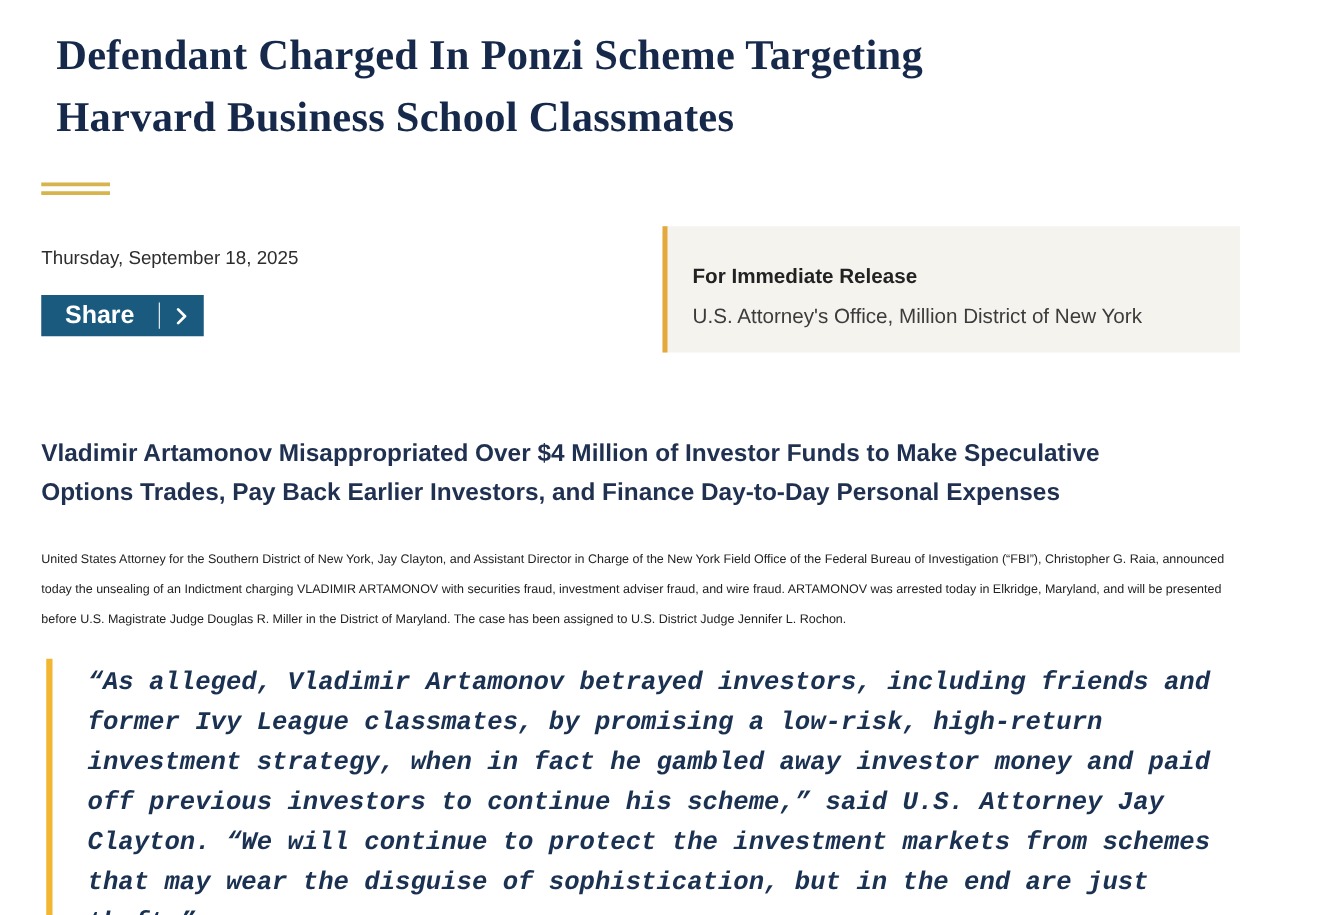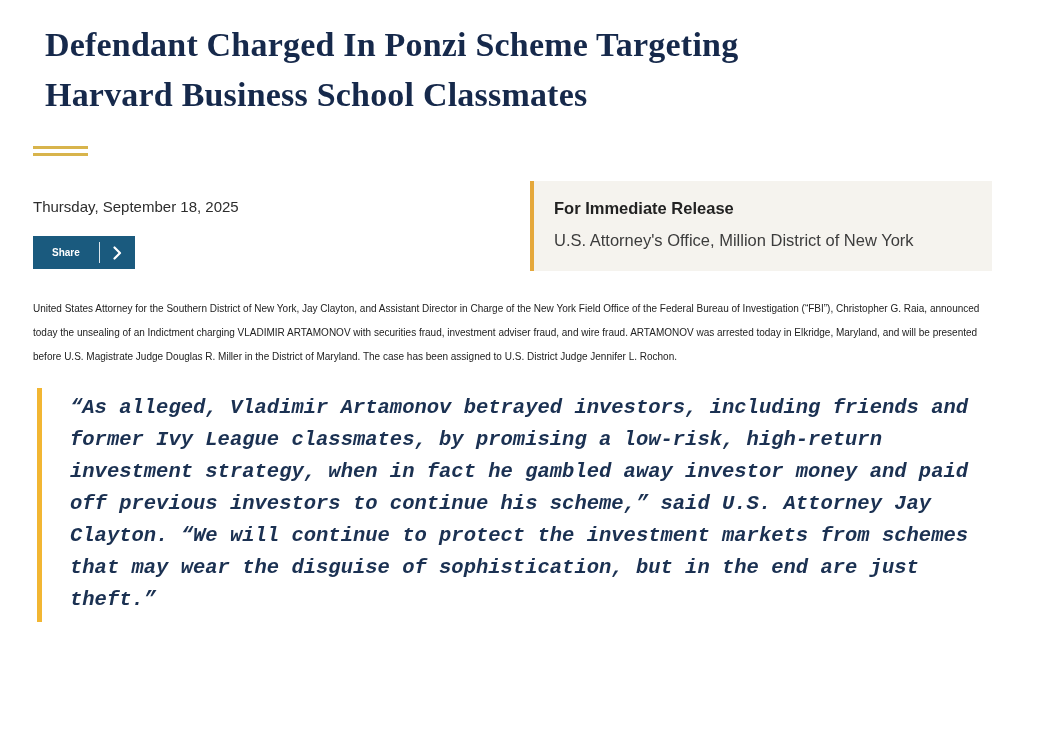--- a/index.html
+++ b/index.html
@@ -46,31 +46,31 @@
     background: #1A5A7E;
     color: #ffffff;
     height: 33px;
     cursor: pointer;
     user-select: none;
   }
   .share-label {
     display: flex; align-items: center;
     padding: 0 19px;
     font-weight: 700;
-    font-size: 10px;
+    font-size: 20px;
   }
   .share-sep { width: 1px; margin: 6px 0; background: rgba(255,255,255,0.85); }
   .share-chev { display: flex; align-items: center; padding: 0 13px; }
 
   .release-box {
     background: #F5F3EE;
     border-left: 4px solid #E5A83B;
     width: 462px;
     min-height: 90px;
-    padding: 18px 20px 19px 20px;
+    padding: 31px 20px 19px 20px;
   }
   .release-heading { font-size: 16.5px; font-weight: 700; color: #222222; }
   .release-office { margin-top: 13px; font-size: 16.5px; color: #3c3c3c; }
 
   
   .subheadline {
     margin: 66px 0 0 0;
     font-size: 19.5px;
     font-weight: 700;
     line-height: 31px;
@@ -131,20 +131,21 @@
       </div>
     </div>
 
     <div class="release-box">
       <div class="release-heading">For Immediate Release</div>
       <div class="release-office">U.S. Attorney's Office, Million District of New York</div>
     </div>
 
   </div>
 
+  <h2 class="subheadline">Vladimir Artamonov Misappropriated Over $4 Million of Investor Funds to Make Speculative Options Trades, Pay Back Earlier Investors, and Finance Day-to-Day Personal Expenses</h2>
 
   <p class="body-par">United States Attorney for the Southern District of New York, Jay Clayton, and Assistant Director in Charge of the New York Field Office of the Federal Bureau of Investigation (“FBI”), Christopher G. Raia, announced today the unsealing of an Indictment charging VLADIMIR ARTAMONOV with securities fraud, investment adviser fraud, and wire fraud.  ARTAMONOV was arrested today in Elkridge, Maryland, and will be presented before U.S. Magistrate Judge Douglas R. Miller in the District of Maryland.  The case has been assigned to U.S. District Judge Jennifer L. Rochon.</p>
 
   <blockquote class="quote">
     <div class="quote-text">“As alleged, Vladimir Artamonov betrayed investors, including friends and former Ivy League classmates, by promising a low-risk, high-return investment strategy, when in fact he gambled away investor money and paid off previous investors to continue his scheme,” said U.S. Attorney Jay Clayton.  “We will continue to protect the investment markets from schemes that may wear the disguise of sophistication, but in the end are just theft.”</div>
   </blockquote>
 
 </div>
 
 </body></html>

